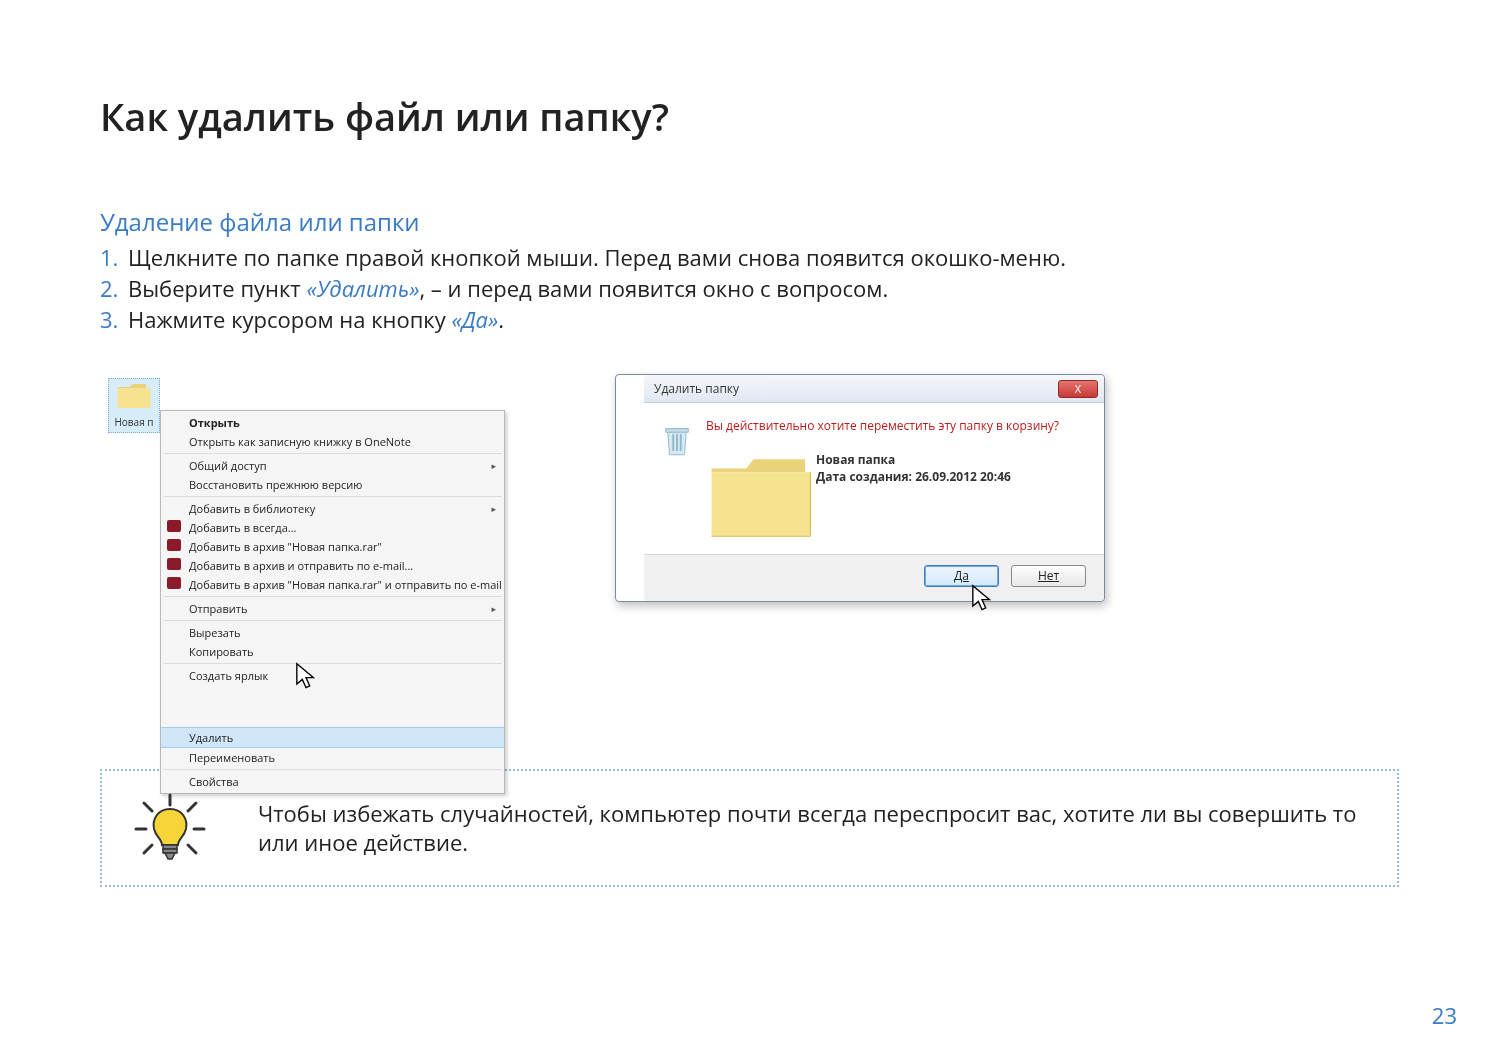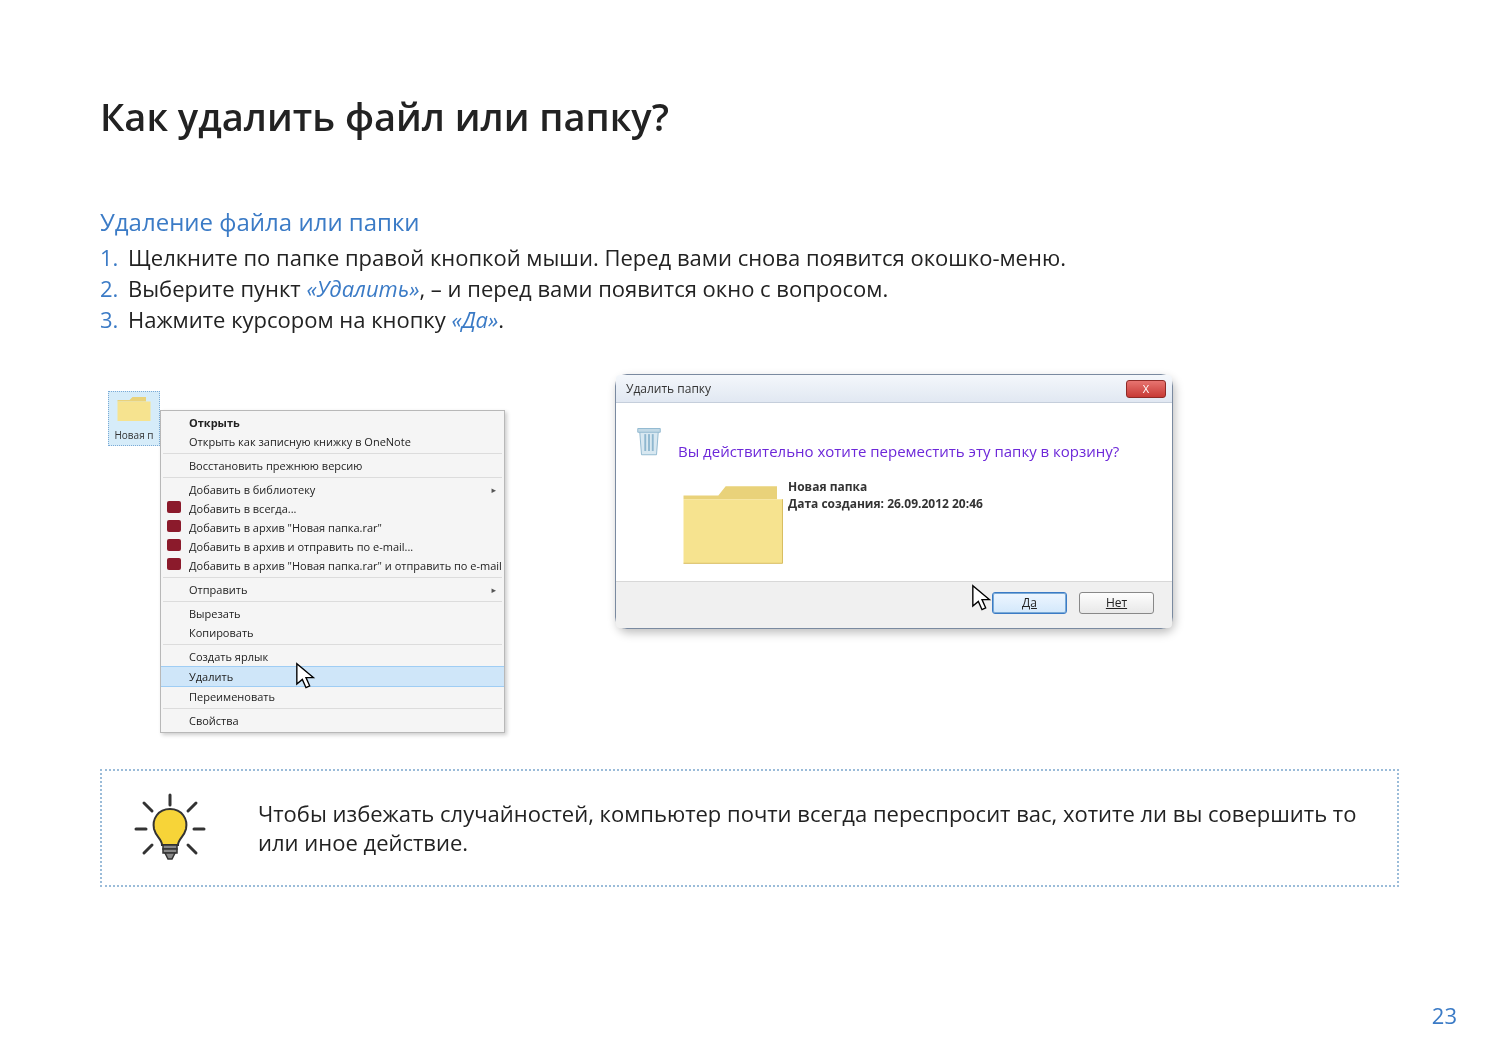--- a/index.html
+++ b/index.html
@@ -53,21 +53,21 @@
 
 
 .ctx-shot {
   position: relative;
   width: 415px;
   height: 345px;
 }
 .folder-icon-desktop {
   position: absolute;
   left: 8px;
-  top: 17px;
+  top: 4px;
   width: 52px;
   text-align: center;
   font-size: 10px;
   color: #333;
   background: #d6ecf9;
   padding: 2px 4px 3px 4px;
   border: 1px dotted #7aaad6;
 }
 .folder-icon-desktop .folder-svg {
   width: 36px; height: 28px; margin: 1px auto 2px auto;
@@ -97,44 +97,46 @@
   right: 8px;
   top: 2px;
   font-size: 9px;
   color: #555;
 }
 .ctx-sep { height: 1px; margin: 2px 2px; background: #dcdcdc; }
 .ctx-item.highlight {
   background: #cfe6f9;
   border-top: 1px solid #9fcdf4;
   border-bottom: 1px solid #9fcdf4;
+  margin-top: 42px;
 }
 .ctx-item .mini-icon {
   position: absolute;
   left: 6px; top: 2px;
   width: 14px; height: 12px;
   background: #8b1a2b;
   border-radius: 2px;
 }
 .ctx-item .mini-icon.yellow { background: #e6c94b; }
 .cursor1 {
   position: absolute;
   left: 195px; top: 288px;
   width: 22px;
 }
 
 
 .dlg-wrap { position: relative; }
 .dlg {
-  width: 558px;
+  width: 490px;
   border: 1px solid #7a8aa0;
-  border-radius: 12px;
+  border-radius: 4px;
   box-shadow: 2px 4px 10px rgba(0,0,0,0.25);
   font-size: 12px;
   background: #fff;
+  padding-left: 28px;
 }
 .dlg-titlebar {
   height: 28px;
   background: linear-gradient(#f4f7fb, #e1e8f2);
   display: flex;
   align-items: center;
   padding: 0 6px 0 10px;
   border-bottom: 1px solid #c5cedb;
   border-radius: 4px 4px 0 0;
 }
@@ -151,24 +153,23 @@
 }
 .dlg-body {
   padding: 14px 18px 10px 18px;
   display: flex;
   gap: 14px;
   align-items: flex-start;
 }
 .trash-icon { width: 30px; flex: 0 0 30px; margin-top: 4px; }
 .dlg-content { flex: 1; }
 .dlg-q {
-  font-size: 15px;
-  color: #6d28d9;
+  font-size: 12px;
+  color: #b91c1c;
   margin-bottom: 18px;
-  margin-top: 24px;
 }
 .dlg-foldrow {
   display: flex;
   align-items: flex-start;
   font-weight: bold;
 }
 .large-folder { width: 110px; flex: 0 0 110px; }
 .dlg-info { font-size: 12px; line-height: 1.35; color: #333; }
 .dlg-buttons {
   display: flex;
@@ -253,20 +254,21 @@
         <path class="tab" d="M2 6 L18 6 L22 2 L40 2 L40 8 L2 8 Z"></path>
         <path class="body" d="M2 8 L46 8 L46 34 L2 34 Z"></path>
       </svg>
       <div>Новая п</div>
     </div>
 
     <div class="ctx-menu">
       <div class="ctx-item bold">Открыть</div>
       <div class="ctx-item">Открыть как записную книжку в OneNote</div>
       <div class="ctx-sep"></div>
+      <div class="ctx-item has-sub">Общий доступ</div>
       <div class="ctx-item">Восстановить прежнюю версию</div>
       <div class="ctx-sep"></div>
       <div class="ctx-item has-sub">Добавить в библиотеку</div>
       <div class="ctx-item"><span class="mini-icon"></span><span>Добавить в всегда...</span></div>
       <div class="ctx-item"><span class="mini-icon"></span><span>Добавить в архив "Новая папка.rar"</span></div>
       <div class="ctx-item"><span class="mini-icon"></span><span>Добавить в архив и отправить по e-mail...</span></div>
       <div class="ctx-item"><span class="mini-icon"></span><span>Добавить в архив "Новая папка.rar" и отправить по e-mail</span></div>
       <div class="ctx-sep"></div>
       <div class="ctx-item has-sub">Отправить</div>
       <div class="ctx-sep"></div>

